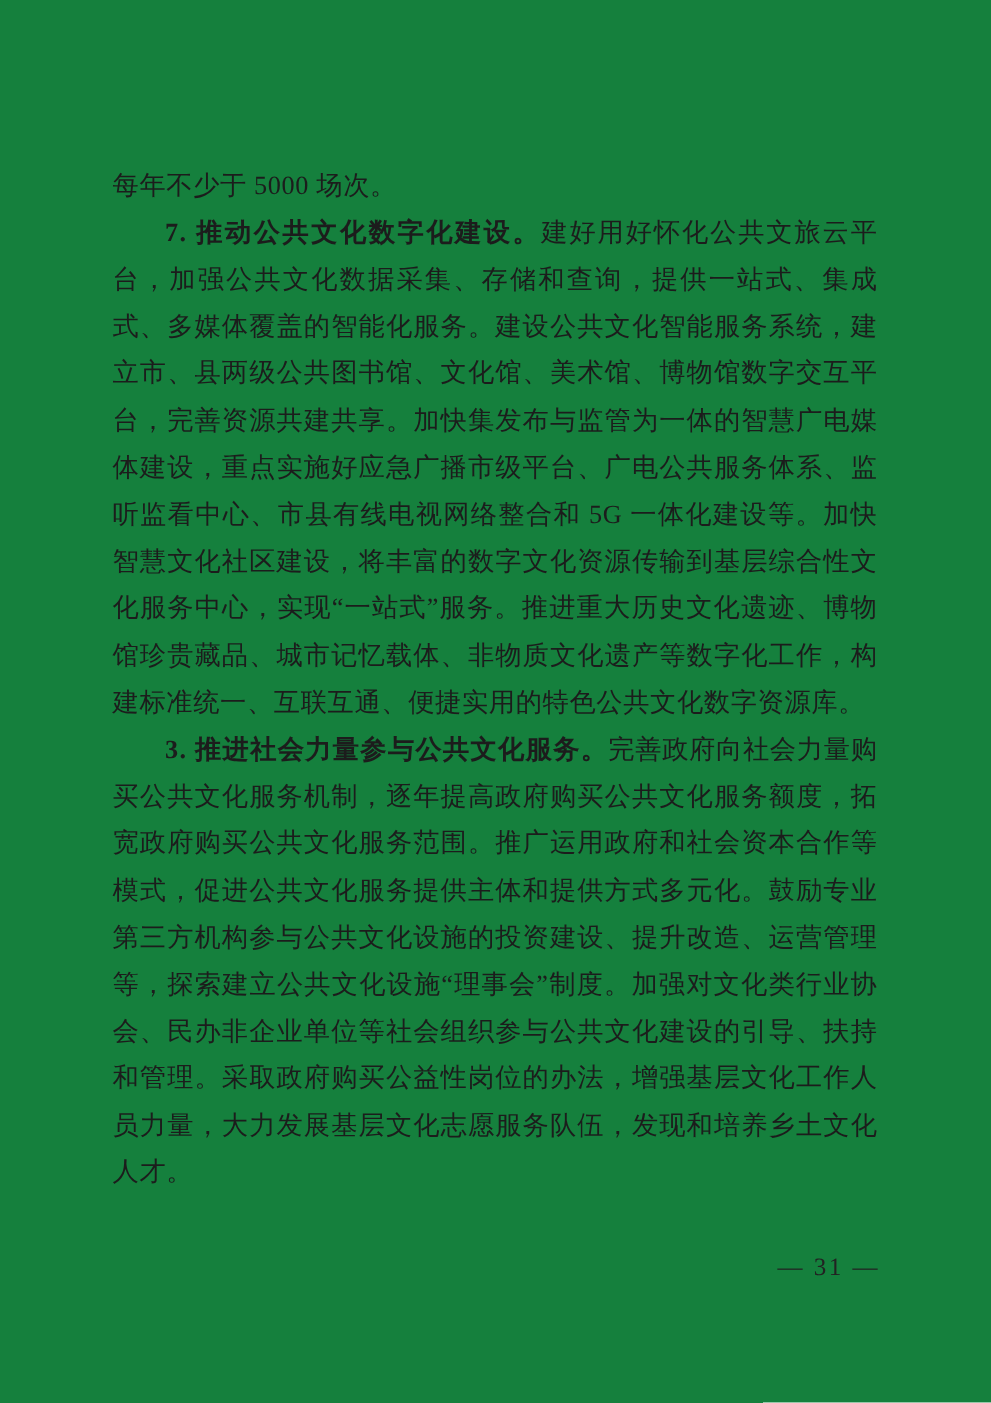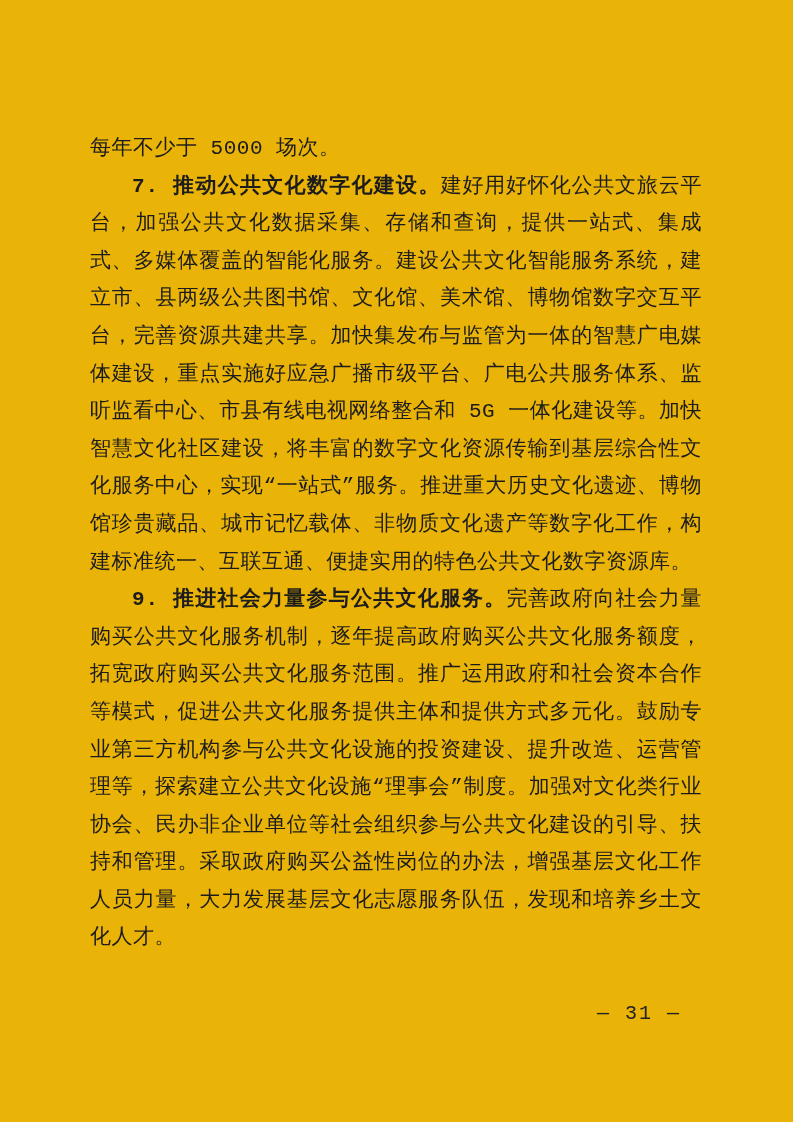--- a/index.html
+++ b/index.html
@@ -4,23 +4,23 @@
 <style>
   html, body {
     margin: 0;
     padding: 0;
     background: #ffffff;
   }
   .doc-page {
     position: relative;
     width: 793px;
     height: 1122px;
-    background: #eab308;
+    background: #15803d;
     overflow: hidden;
-    font-family: Liberation Mono, monospace;
+    font-family: Liberation Serif, serif;
     color: #1c1c1c;
   }
   .text-block {
     position: absolute;
     left: 90px;
     top: 130px;
     width: 612px;
     font-size: 21px;
     line-height: 37.6px;
     text-align: justify;
@@ -33,30 +33,30 @@
   p.para {
     text-indent: 2em;
   }
   p.para b {
     font-weight: 700;
     letter-spacing: 1px;
   }
   .page-number {
     position: absolute;
     top: 1000px;
-    right: 112px;
+    right: 89px;
     font-size: 20px;
     line-height: 28px;
     letter-spacing: 2px;
     color: #222222;
   }
 </style>
 </head>
 <body>
 
 <div class="doc-page">
   <div class="text-block">
     <p class="cont">每年不少于 5000 场次。</p>
     <p class="para"><b>7. 推动公共文化数字化建设。</b><span>建好用好怀化公共文旅云平台，加强公共文化数据采集、存储和查询，提供一站式、集成式、多媒体覆盖的智能化服务。建设公共文化智能服务系统，建立市、县两级公共图书馆、文化馆、美术馆、博物馆数字交互平台，完善资源共建共享。加快集发布与监管为一体的智慧广电媒体建设，重点实施好应急广播市级平台、广电公共服务体系、监听监看中心、市县有线电视网络整合和 5G 一体化建设等。加快智慧文化社区建设，将丰富的数字文化资源传输到基层综合性文化服务中心，实现“一站式”服务。推进重大历史文化遗迹、博物馆珍贵藏品、城市记忆载体、非物质文化遗产等数字化工作，构建标准统一、互联互通、便捷实用的特色公共文化数字资源库。</span></p>
-    <p class="para"><b>9. 推进社会力量参与公共文化服务。</b><span>完善政府向社会力量购买公共文化服务机制，逐年提高政府购买公共文化服务额度，拓宽政府购买公共文化服务范围。推广运用政府和社会资本合作等模式，促进公共文化服务提供主体和提供方式多元化。鼓励专业第三方机构参与公共文化设施的投资建设、提升改造、运营管理等，探索建立公共文化设施“理事会”制度。加强对文化类行业协会、民办非企业单位等社会组织参与公共文化建设的引导、扶持和管理。采取政府购买公益性岗位的办法，增强基层文化工作人员力量，大力发展基层文化志愿服务队伍，发现和培养乡土文化人才。</span></p>
+    <p class="para"><b>3. 推进社会力量参与公共文化服务。</b><span>完善政府向社会力量购买公共文化服务机制，逐年提高政府购买公共文化服务额度，拓宽政府购买公共文化服务范围。推广运用政府和社会资本合作等模式，促进公共文化服务提供主体和提供方式多元化。鼓励专业第三方机构参与公共文化设施的投资建设、提升改造、运营管理等，探索建立公共文化设施“理事会”制度。加强对文化类行业协会、民办非企业单位等社会组织参与公共文化建设的引导、扶持和管理。采取政府购买公益性岗位的办法，增强基层文化工作人员力量，大力发展基层文化志愿服务队伍，发现和培养乡土文化人才。</span></p>
   </div>
   <div class="page-number">— 31 —</div>
 </div>
 
 </body></html>

